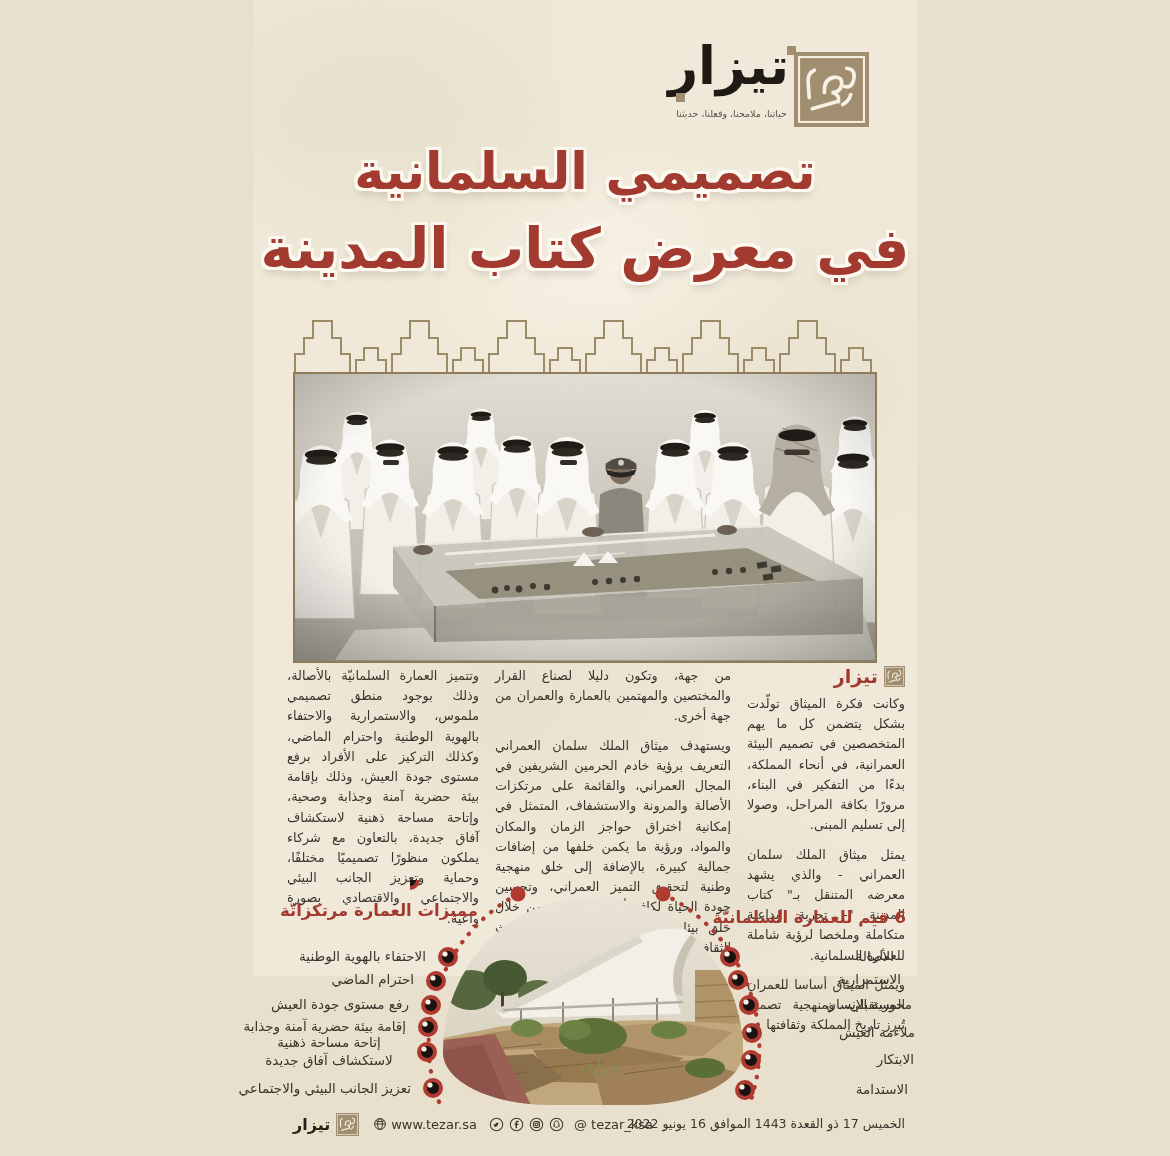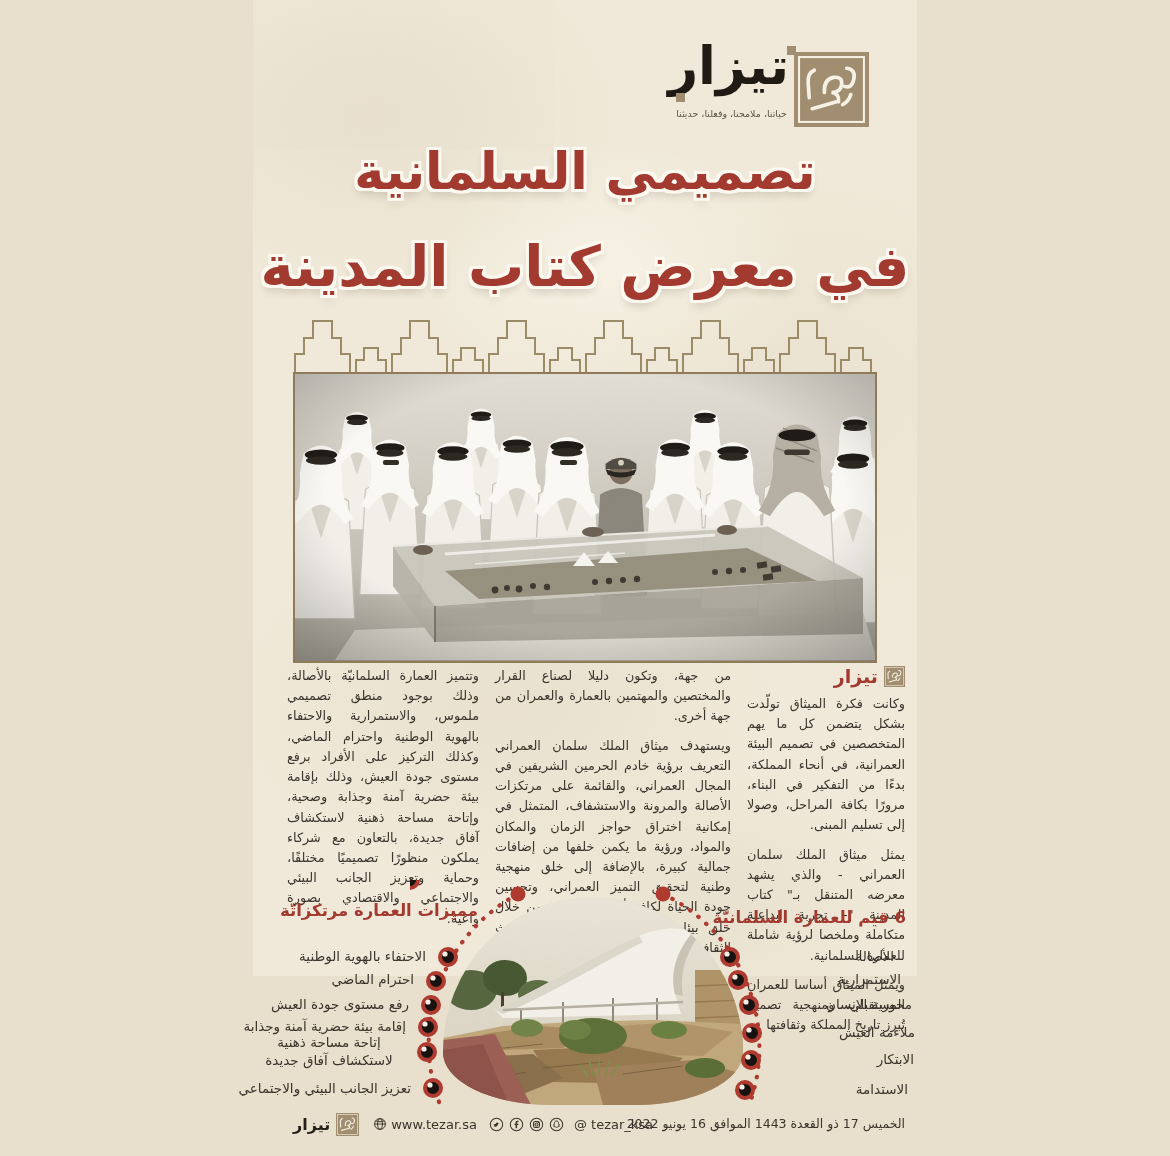--- a/index.html
+++ b/index.html
@@ -27,21 +27,21 @@
   .sq2 { top:93px; right:232px; }
   .brand-tagline { position:absolute; top:108px; right:130px; font-size:9.5px; color:#5c5349;
     direction:rtl; letter-spacing:.5px; }
 
   
   .main-title { position:absolute; top:140px; left:0; width:100%; text-align:center;
     color:#a23a30; font-weight:bold; direction:rtl; z-index:2; }
   .main-title .t1 { display:block; font-size:51px; line-height:64px;
     text-shadow:-3px -3px 0 #fbf8ef, 3px -3px 0 #fbf8ef, -3px 3px 0 #fbf8ef, 3px 3px 0 #fbf8ef,
       -3px 0 0 #fbf8ef, 3px 0 0 #fbf8ef, 0 -3px 0 #fbf8ef, 0 3px 0 #fbf8ef, 0 6px 8px rgba(60,40,20,.18); }
-  .main-title .t2 { display:block; margin-top:28px; font-size:56px; line-height:70px;
+  .main-title .t2 { display:block; margin-top:10px; font-size:56px; line-height:70px;
     text-shadow:-3px -3px 0 #fbf8ef, 3px -3px 0 #fbf8ef, -3px 3px 0 #fbf8ef, 3px 3px 0 #fbf8ef,
       -3px 0 0 #fbf8ef, 3px 0 0 #fbf8ef, 0 -3px 0 #fbf8ef, 0 3px 0 #fbf8ef, 0 6px 8px rgba(60,40,20,.18); }
 
   
   .cren { position:absolute; left:41px; top:313px; width:582px; height:61px; }
   .photo-bw { position:absolute; left:40px; top:372px; width:584px; height:291px;
     border:2px solid #8d7b5a; background:#cfccc2; }
   .photo-bw svg { display:block; width:100%; height:100%; }
 
   

